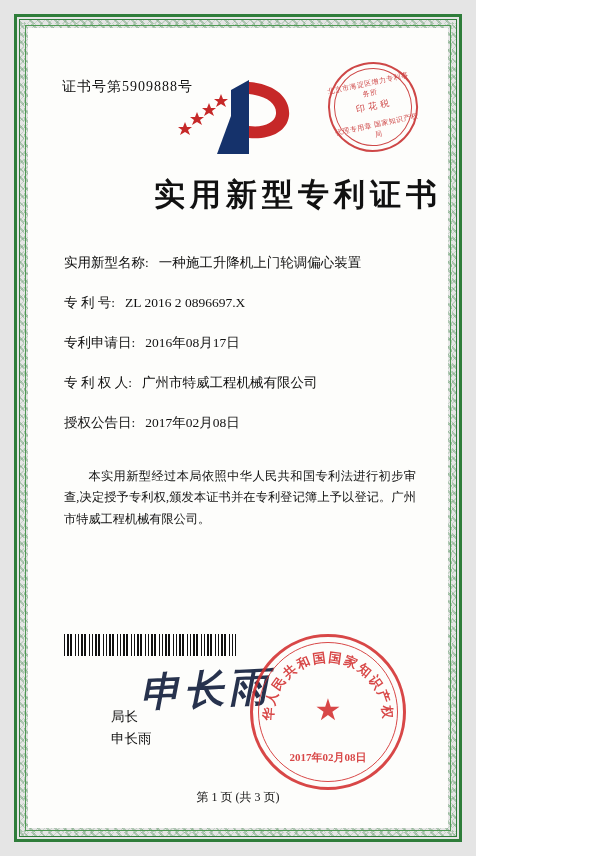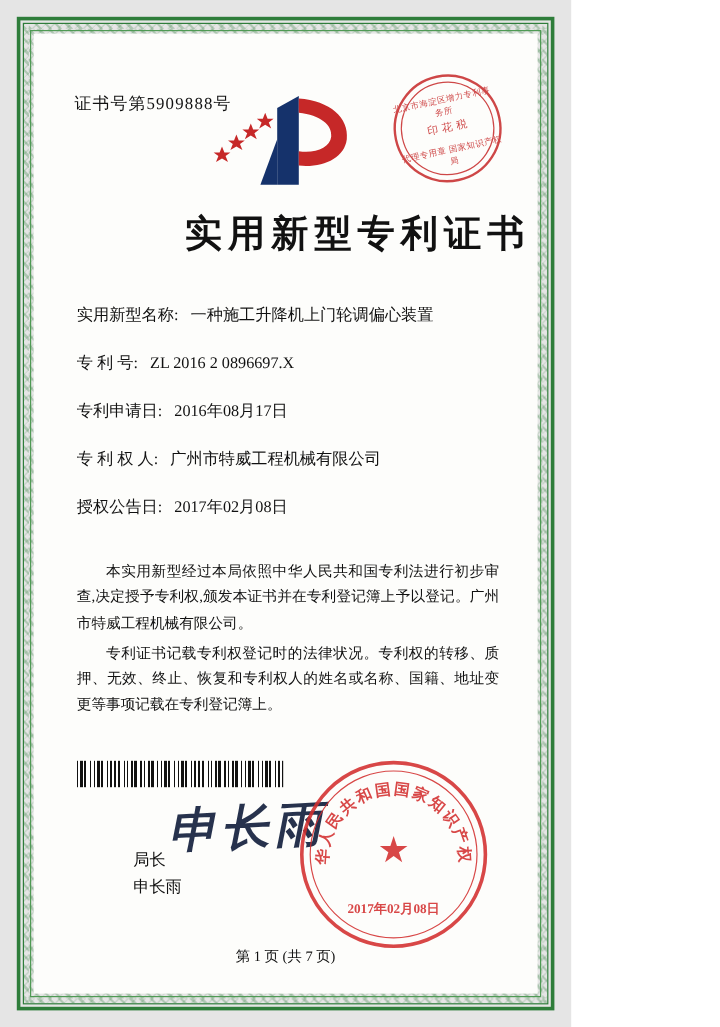--- a/index.html
+++ b/index.html
@@ -326,21 +326,20 @@
         <span class="field-value">广州市特威工程机械有限公司</span>
       </div>
       <div class="field-row">
         <span class="field-label">授权公告日:</span>
         <span class="field-value">2017年02月08日</span>
       </div>
     </div>
 
     <div class="paras">
       <p>本实用新型经过本局依照中华人民共和国专利法进行初步审查,决定授予专利权,颁发本证书并在专利登记簿上予以登记。广州市特威工程机械有限公司。</p>
-      <p>专利证书记载专利权登记时的法律状况。专利权的转移、质押、无效、终止、恢复和专利权人的姓名或名称、国籍、地址变更等事项记载在专利登记簿上。</p>
     </div>
 
     <div class="barcode"></div>
 
     <div class="sign-block">
       <div>局长</div>
       <div>申长雨</div>
     </div>
     <div class="signature">申长雨</div>
 
@@ -351,16 +350,16 @@
           <path id="arcpath" d="M 20,80 A 55,55 0 0 1 130,80" fill="none"></path>
         </defs>
         <text>
           <textPath href="#arcpath" startOffset="50%" text-anchor="middle" id="sealArcText">中华人民共和国国家知识产权局</textPath>
         </text>
       </svg>
       <div class="seal-star">★</div>
       <div class="seal-date">2017年02月08日</div>
     </div>
 
-    <div class="footer">第 1 页 (共 7 页)</div>
+    <div class="footer">第 1 页 (共 3 页)</div>
 
   </div>
 </div>
 
 </body></html>

